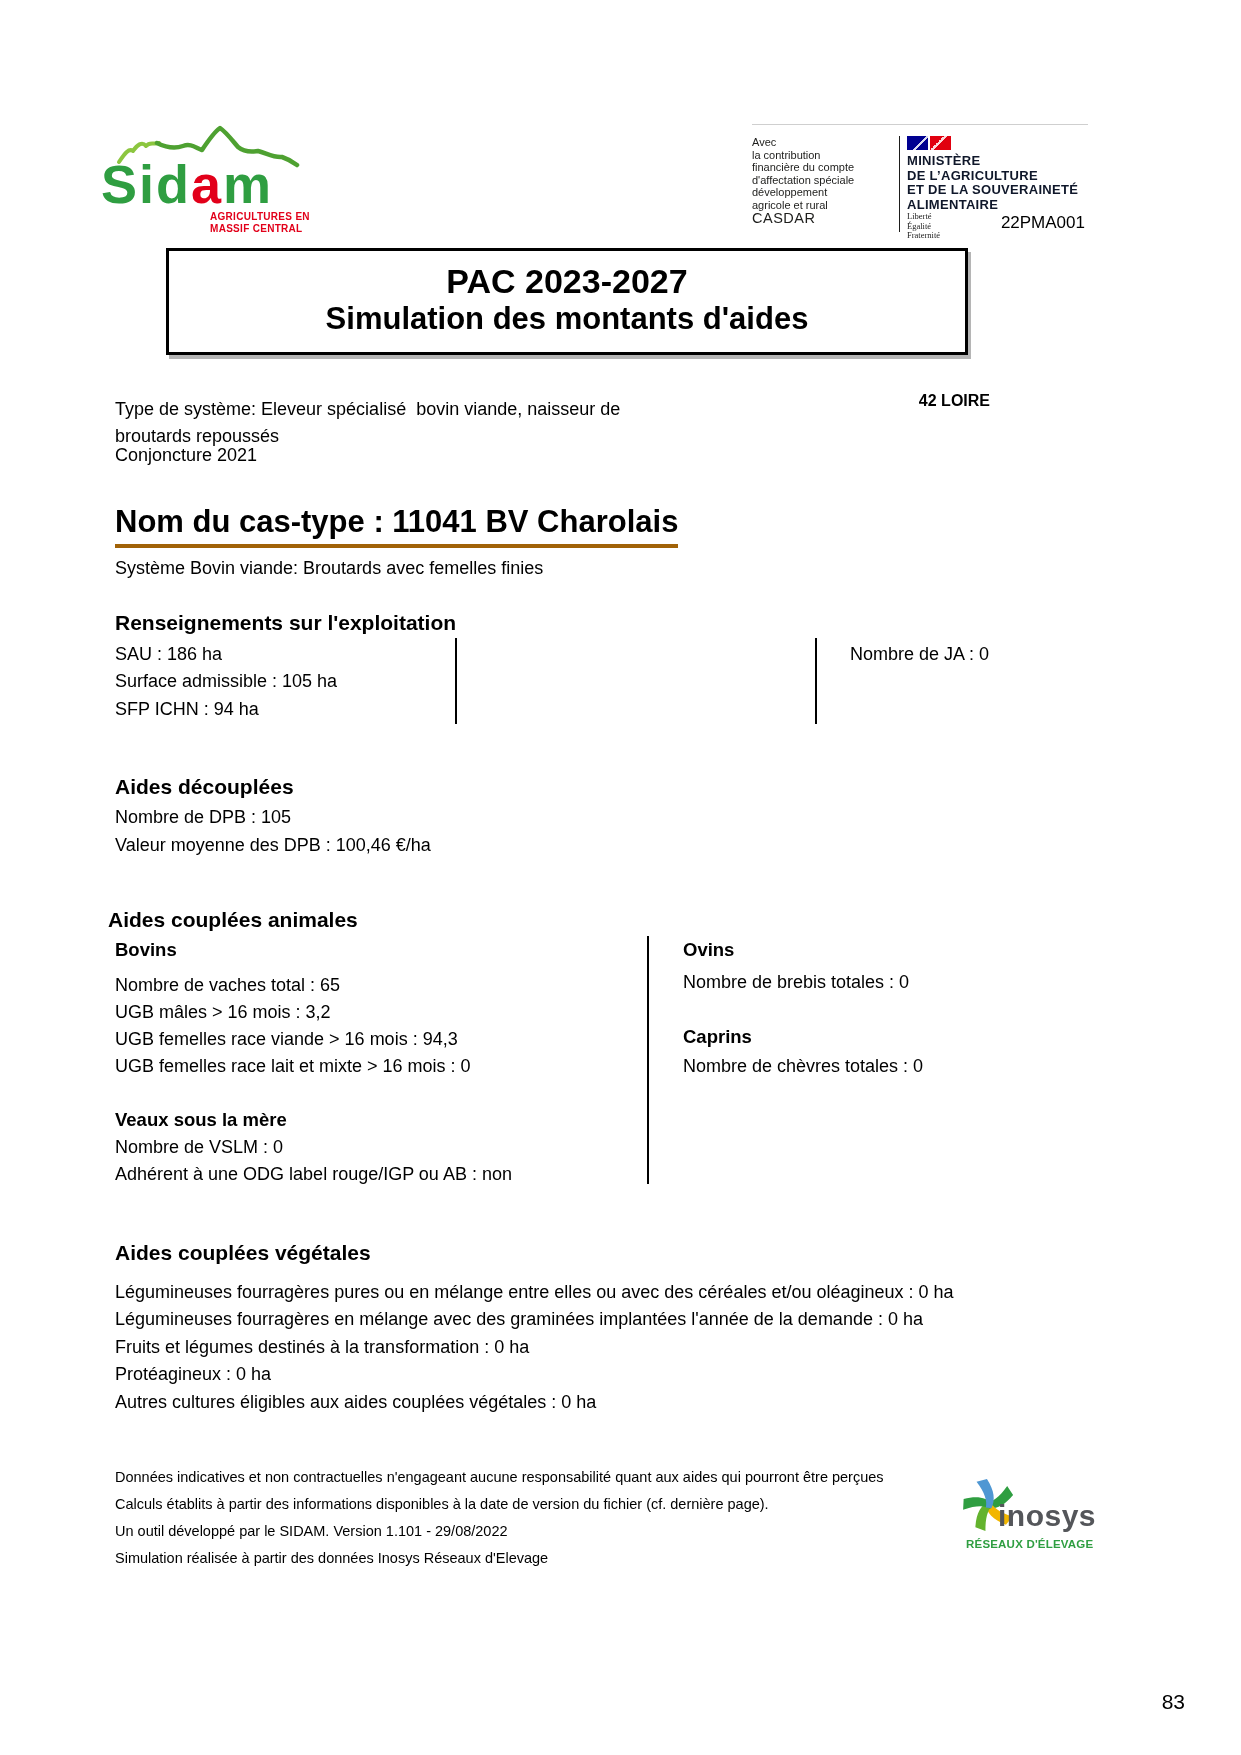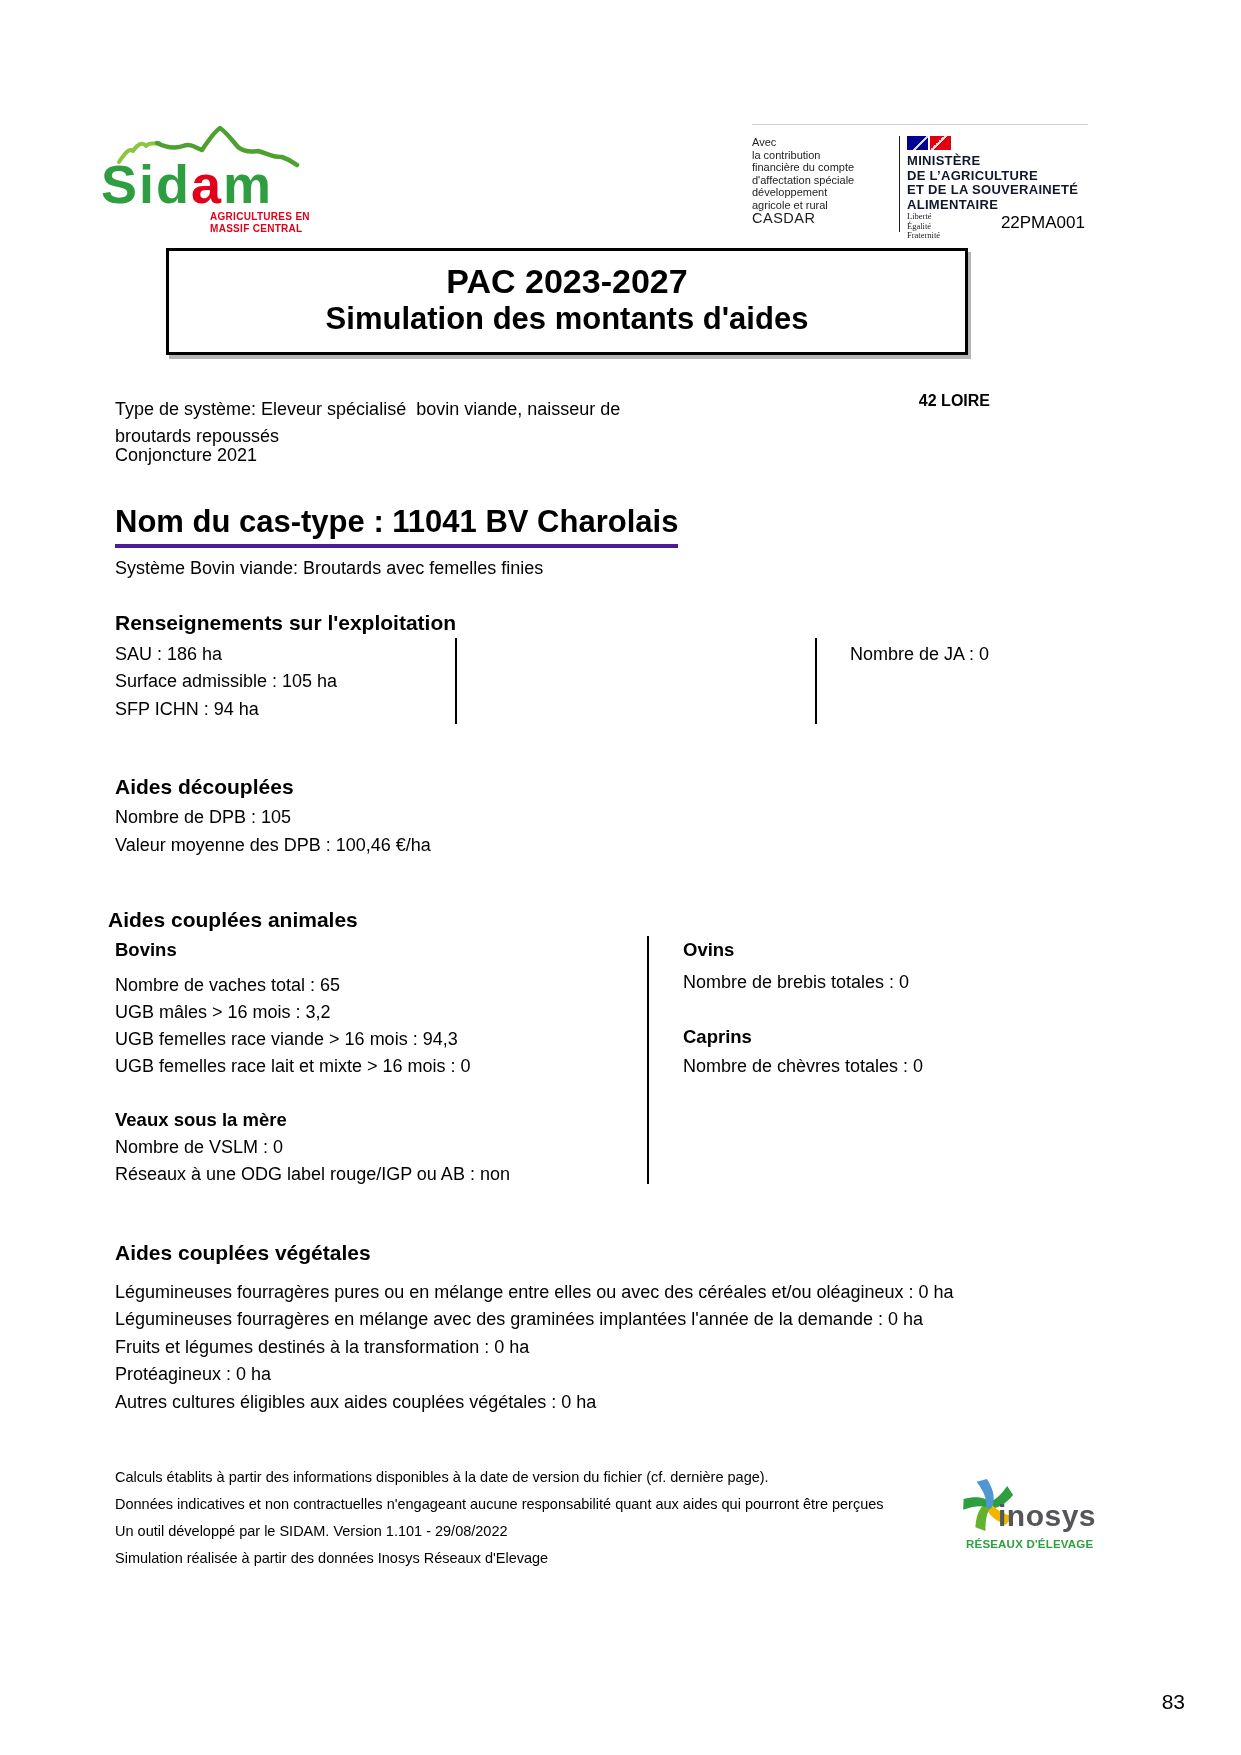--- a/index.html
+++ b/index.html
@@ -35,21 +35,21 @@
   .title-line1{font-size:34px;font-weight:bold;margin-top:11px;line-height:38px;}
   .title-line2{font-size:31px;font-weight:bold;line-height:37px;}
 
   
   .system-type{left:115px;top:396px;width:550px;font-size:18px;line-height:27px;white-space:pre-wrap;}
   .conjoncture{left:115px;top:445px;font-size:18px;}
   .department{left:845px;top:392px;width:145px;text-align:right;font-size:16px;font-weight:bold;}
 
   
   .castype-title{left:115px;top:504px;font-size:31px;font-weight:bold;display:inline-block;
-                 padding-bottom:4px;border-bottom:4px solid #4c1d95;}
+                 padding-bottom:4px;border-bottom:4px solid #a16207;}
   .castype-subtitle{left:115px;top:558px;font-size:18px;}
 
   
   .section-title{font-size:21px;font-weight:bold;}
   .sub-title{font-size:18.5px;font-weight:bold;}
   .body-lines{font-size:18px;line-height:27.3px;}
   .vline{width:2px;background:#000;}
 
   .exploit-title{left:115px;top:611px;}
   .exploit-col1{left:115px;top:641px;}
@@ -173,35 +173,35 @@
   <div class="abs body-lines ovins-lines">
     <div>Nombre de brebis totales : 0</div>
   </div>
   <div class="abs sub-title caprins-title">Caprins</div>
   <div class="abs body-lines caprins-lines">
     <div>Nombre de chèvres totales : 0</div>
   </div>
   <div class="abs sub-title veaux-title">Veaux sous la mère</div>
   <div class="abs body-lines veaux-lines">
     <div>Nombre de VSLM : 0</div>
-    <div>Réseaux à une ODG label rouge/IGP ou AB : non</div>
+    <div>Adhérent à une ODG label rouge/IGP ou AB : non</div>
   </div>
 
   <div class="abs section-title vegetales-title">Aides couplées végétales</div>
   <div class="abs body-lines vegetales-lines">
     <div>Légumineuses fourragères pures ou en mélange entre elles ou avec des céréales et/ou oléagineux : 0 ha</div>
     <div>Légumineuses fourragères en mélange avec des graminées implantées l'année de la demande : 0 ha</div>
     <div>Fruits et légumes destinés à la transformation : 0 ha</div>
     <div>Protéagineux : 0 ha</div>
     <div>Autres cultures éligibles aux aides couplées végétales : 0 ha</div>
   </div>
 
   <div class="abs footer-notes">
+    <div>Données indicatives et non contractuelles n'engageant aucune responsabilité quant aux aides qui pourront être perçues</div>
     <div>Calculs établits à partir des informations disponibles à la date de version du fichier (cf. dernière page).</div>
-    <div>Données indicatives et non contractuelles n'engageant aucune responsabilité quant aux aides qui pourront être perçues</div>
     <div>Un outil développé par le SIDAM. Version 1.101 - 29/08/2022</div>
     <div>Simulation réalisée à partir des données Inosys Réseaux d'Elevage</div>
   </div>
 
   <div class="abs inosys-logo">
     <svg style="position:absolute;left:8px;top:6px;" width="66" height="66" viewBox="-33 -33 66 66">
       <g>
         <path d="M0,4 C8,0 13,-8 14,-22 L4,-26 C4,-12 1,-4 -4,0 Z" fill="#2f9e41" transform="rotate(35)"></path>
         <path d="M0,4 C8,0 13,-8 14,-22 L4,-26 C4,-12 1,-4 -4,0 Z" fill="#f2b600" transform="rotate(107)"></path>
         <path d="M0,4 C8,0 13,-8 14,-22 L4,-26 C4,-12 1,-4 -4,0 Z" fill="#63b32e" transform="rotate(179)"></path>

